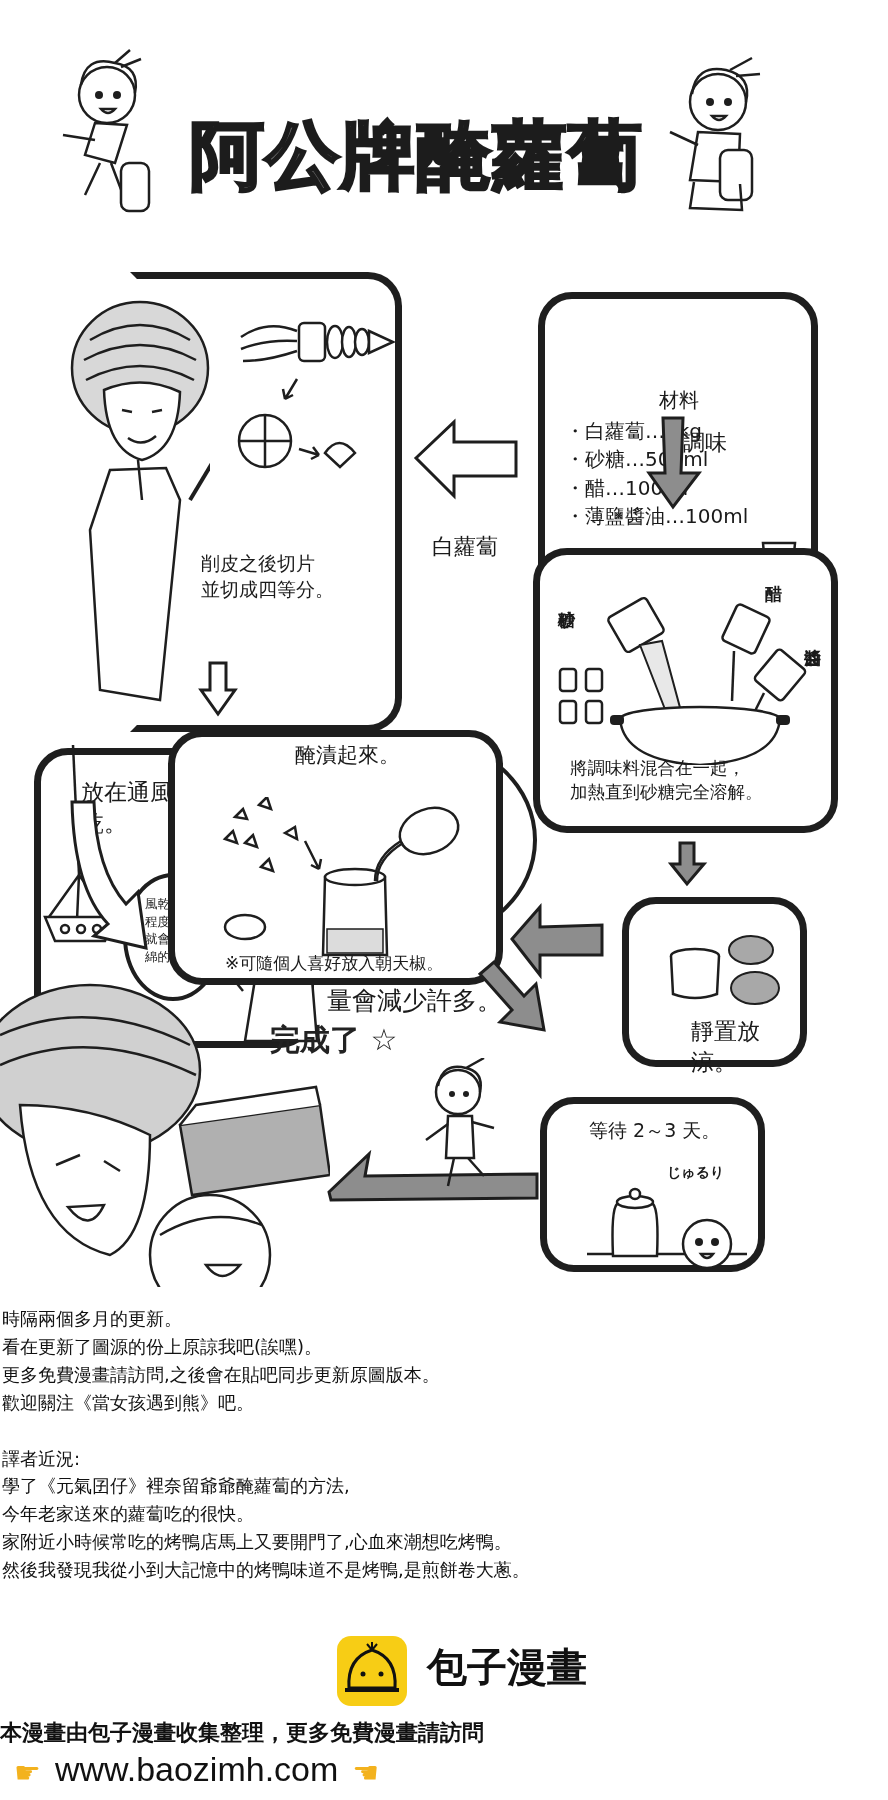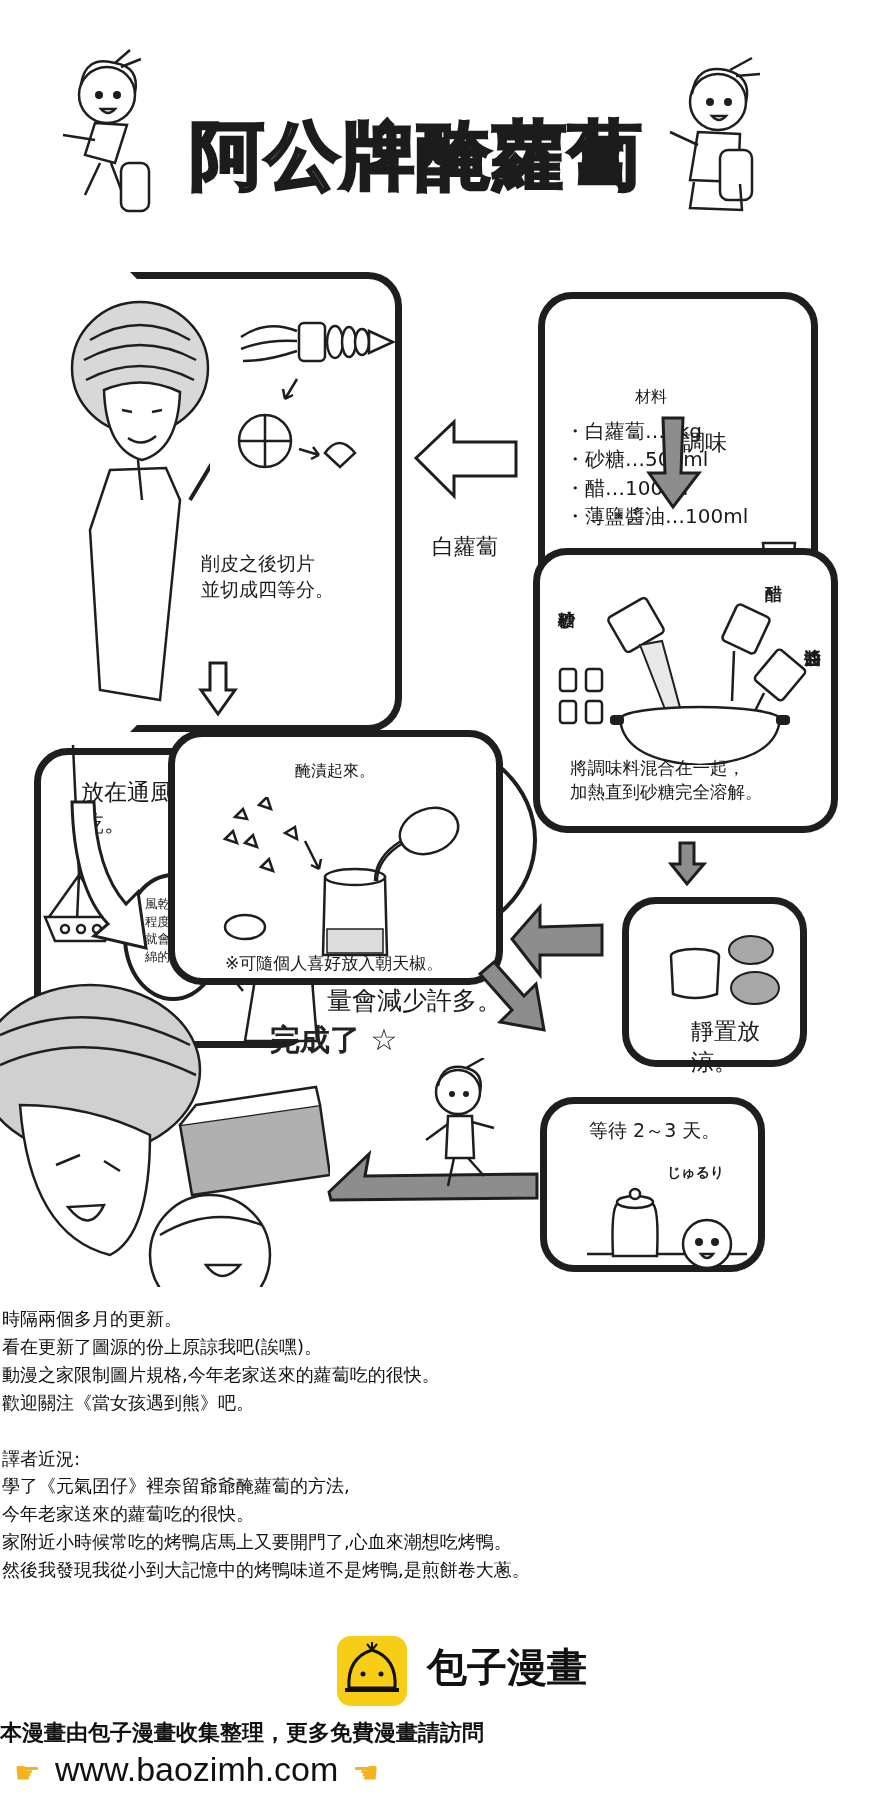--- a/index.html
+++ b/index.html
@@ -7,21 +7,21 @@
     body { position: relative; font-family: "DejaVu Sans", sans-serif; color: #1a1a1a; }
     .abs { position: absolute; }
     .panel { position: absolute; border: 7px solid #1e1e1e; border-radius: 34px; background: #fff; }
     .cjk { font-family: "DejaVu Sans", sans-serif; }
     .title-wrap { position: absolute; left: 190px; top: 92px; width: 450px; height: 125px; display: flex; align-items: center; justify-content: space-between; }
     .title-char { display: inline-block; font-size: 74px; font-weight: bold; color: #6e6e6e; -webkit-text-stroke: 3px #1c1c1c; line-height: 1; letter-spacing: -2px; }
     .title-char.light { color: #b4b4b4; }
     .title-char.dark { color: #4f4f4f; }
     .credit { left: 608px; top: 250px; font-size: 22px; margin-top: 43px; }
     .label-text { font-size: 19px; line-height: 1.35; }
-    .mat-title { font-size: 16px; }
+    .mat-title { font-size: 20px; margin-left: 24px; }
     .mat-list { list-style: none; font-size: 20px; line-height: 1.42; }
     .mat-list li::before { content: "・"; }
     .arrow-gray { fill: #8d8d8d; stroke: #1e1e1e; stroke-width: 3; }
     .arrow-white { fill: #ffffff; stroke: #1e1e1e; stroke-width: 3; }
     .bubble { position: absolute; border: 4px solid #1e1e1e; border-radius: 50%; background: #fff; }
     .notes { left: 2px; top: 1305px; font-size: 18px; line-height: 1.55; color: #111; }
     .notes p { white-space: nowrap; }
     .brand-icon { position: absolute; left: 337px; top: 1636px; width: 70px; height: 70px; border-radius: 14px; background: #f7cd15; }
     .brand-name { position: absolute; left: 418px; top: 1640px; font-size: 40px; font-weight: bold; color: #111; margin-left: 9px; }
     .footer-line { position: absolute; left: 0; width: 888px; text-align: left; color: #111; }
@@ -231,21 +231,21 @@
     <ellipse cx="88" cy="56" rx="24" ry="16" fill="#a8a8a8" stroke="#1e1e1e" stroke-width="2"></ellipse>
   </svg>
   <div class="abs cjk" style="left:42px;top:112px;font-size:23px;margin-left:20px;">靜置放涼。</div>
 </div>
 
 <svg class="abs" style="left:508px;top:903px" width="98" height="76">
   <path d="M4 36 L32 4 L32 24 L94 22 L94 52 L32 52 L32 72 Z" class="arrow-gray"></path>
 </svg>
 
 <div class="panel" style="left:168px;top:730px;width:335px;height:255px;">
-  <div class="abs cjk" style="left:120px;top:24px;font-size:16px;">醃漬起來。</div>
+  <div class="abs cjk" style="left:120px;top:4px;font-size:21px;">醃漬起來。</div>
   <svg class="abs" style="left:40px;top:60px" width="260" height="160">
     <path d="M20 20 L28 12 L32 22 Z M44 8 L52 0 L56 12 Z M10 42 L18 34 L22 46 Z M30 46 L38 38 L42 50 Z M70 36 L80 30 L82 42 Z M46 70 L54 62 L58 74 Z" class="sketch-fill" stroke-width="1.5"></path>
     <path d="M90 44 L104 72 M104 72 L96 68 M104 72 L106 62" class="sketch"></path>
     <ellipse cx="30" cy="130" rx="20" ry="12" class="sketch-fill"></ellipse>
     <path d="M110 80 L108 158 L172 158 L170 80 Z" class="sketch-fill"></path>
     <ellipse cx="140" cy="80" rx="30" ry="8" class="sketch-fill"></ellipse>
     <path d="M112 132 L168 132 L168 156 L112 156 Z" fill="#dcdcdc" stroke="#1e1e1e" stroke-width="1.5"></path>
     <ellipse cx="214" cy="34" rx="30" ry="22" transform="rotate(-20 214 34)" class="sketch-fill"></ellipse>
     <path d="M186 44 Q160 60 160 84" class="sketch" stroke-width="6" stroke="#eee"></path>
     <path d="M188 46 Q162 62 162 84" class="sketch"></path>
@@ -297,21 +297,21 @@
   <path d="M180 150 L320 130 L330 200 L192 220 Z" fill="#b0b0b0" stroke="#1e1e1e" stroke-width="2.5"></path>
   <path d="M180 150 L196 130 L316 112 L320 130" class="sketch-fill"></path>
   <circle cx="210" cy="280" r="60" class="sketch-fill"></circle>
   <path d="M160 260 Q210 230 262 250" class="sketch"></path>
   <path d="M206 290 Q222 312 240 290 Z" class="sketch-fill"></path>
 </svg>
 
 <div class="abs notes cjk">
   <p>時隔兩個多月的更新。</p>
   <p>看在更新了圖源的份上原諒我吧(誒嘿)。</p>
-  <p>動漫之家限制圖片規格,今年老家送來的蘿蔔吃的很快。</p>
+  <p>更多免費漫畫請訪問,之後會在貼吧同步更新原圖版本。</p>
   <p>歡迎關注《當女孩遇到熊》吧。</p>
   <p style="height:28px"></p>
   <p>譯者近況:</p>
   <p>學了《元氣囝仔》裡奈留爺爺醃蘿蔔的方法,</p>
   <p>今年老家送來的蘿蔔吃的很快。</p>
   <p>家附近小時候常吃的烤鴨店馬上又要開門了,心血來潮想吃烤鴨。</p>
   <p>然後我發現我從小到大記憶中的烤鴨味道不是烤鴨,是煎餅卷大蔥。</p>
 </div>
 
 <div>

